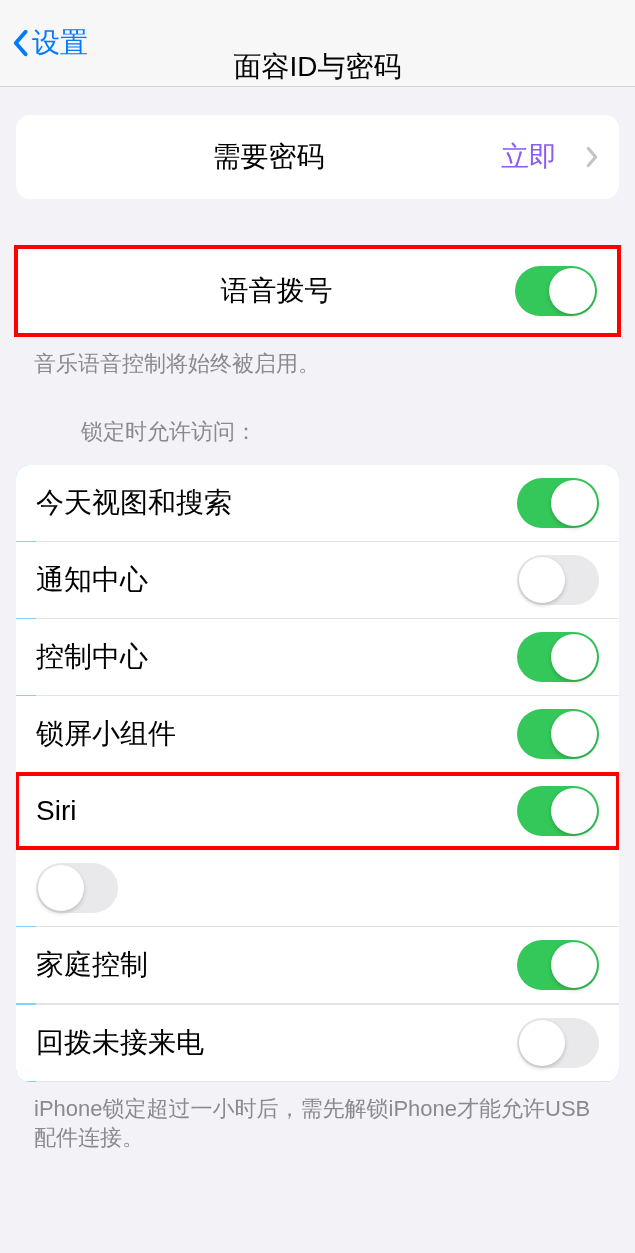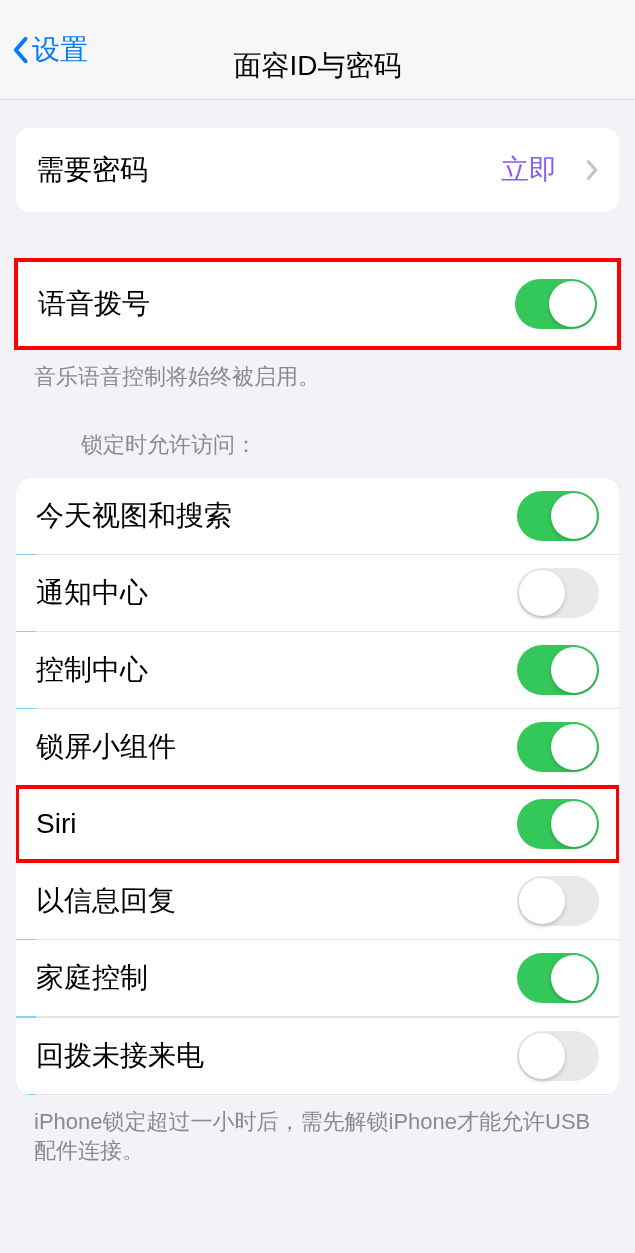--- a/index.html
+++ b/index.html
@@ -9,24 +9,25 @@
       -webkit-font-smoothing: antialiased;
     }
     body {
       width: 635px;
       height: 1253px;
       background: #f2f2f7;
       font-family: -apple-system, "SF Pro Text", "Helvetica Neue", "PingFang SC", sans-serif;
       overflow: hidden;
     }
     .nav-bar {
-      height: 100px;
+      height: 87px;
       background: #f7f7f7;
       border-bottom: 1px solid #d6d6d9;
       display: flex;
+      align-items: center;
       padding: 0 10px;
       position: relative;
     }
     .back-button {
       display: flex;
       align-items: center;
       color: #007aff;
       font-size: 28px;
       gap: 2px;
       cursor: pointer;
@@ -52,20 +53,21 @@
       margin-top: 47px;
     }
     .content {
       padding: 0;
     }
     .group {
       margin: 28px 16px 0;
       background: #fff;
       border-radius: 14px;
       overflow: hidden;
+      text-align: center;
     }
     .group.highlighted-group {
       border: 4px solid #ff0000;
       border-radius: 0;
       margin-left: 14px;
       margin-right: 14px;
     }
     .group.highlighted-group .row {
       border-radius: 4px;
     }
@@ -240,21 +242,20 @@
       </div>
       <div class="separator"></div>
       <div class="row highlighted">
         <div class="row-label">Siri</div>
         <div class="toggle on">
           <div class="toggle-knob"></div>
         </div>
       </div>
       <div class="separator"></div>
       <div class="row">
-        <div class="row-label">以信息回复</div>
         <div class="toggle off">
           <div class="toggle-knob"></div>
         </div>
       </div>
       <div class="separator"></div>
       <div class="row">
         <div class="row-label">家庭控制</div>
         <div class="toggle on">
           <div class="toggle-knob"></div>
         </div>

